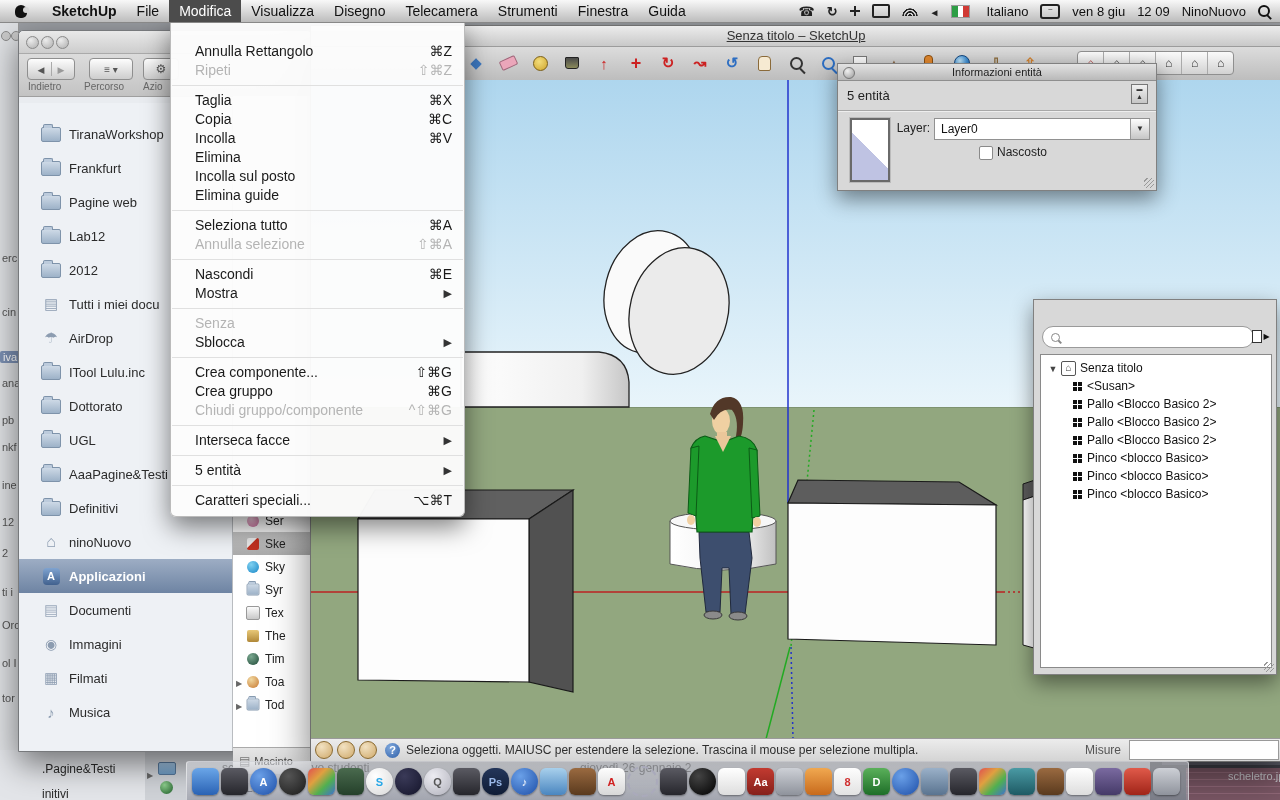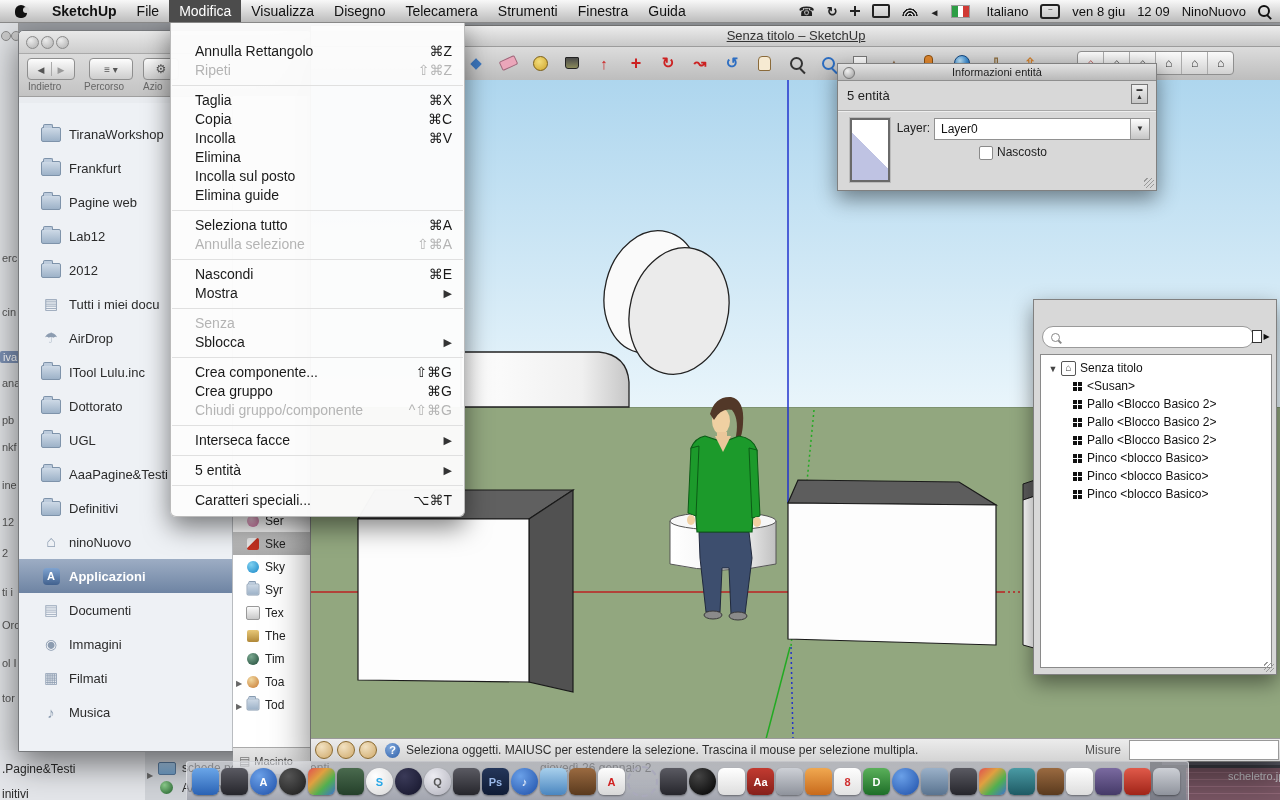--- a/index.html
+++ b/index.html
@@ -41,21 +41,21 @@
   .widg{width:16px;height:11px;border:2px solid #222;border-radius:3px;font-size:8px;line-height:8px;text-align:center;color:#222;}
   .mag{width:8px;height:8px;border:2px solid #111;border-radius:50%;position:relative;}
   .mag::after{content:"";position:absolute;right:-4px;bottom:-3px;width:6px;height:2px;background:#111;transform:rotate(45deg);}
   
   .leftstrip{left:0;top:22px;width:18px;height:730px;background:#dfe1e4;border-right:1px solid #9a9a9a;z-index:1;}
   .ls-txt{position:absolute;left:2px;font-size:11px;color:#555;white-space:nowrap;}
   .ls-sel{background:#7b8fb2;color:#fff;border-radius:2px;padding:0 3px;left:0;}
   .ls-circ{position:absolute;width:8px;height:8px;border-radius:50%;background:#c9c9c9;border:1px solid #8a8a8a;}
   .botstrip{left:0;top:750px;width:1280px;height:50px;background:#cfd2d7;z-index:2;}
   .botleft{position:absolute;left:0;top:0;width:145px;height:50px;background:#e3e5e9;}
-  .bl-t{position:absolute;font-size:12px;color:#2a2a2a;white-space:nowrap;}
+  .bl-t{position:absolute;font-size:12px;color:#2a2a2a;white-space:nowrap;margin-left:40px;}
   .fold-s{position:absolute;width:16px;height:11px;background:linear-gradient(#9ec0de,#6f9cc4);border:1px solid #55779a;border-radius:2px;}
   .sphere{position:absolute;width:13px;height:13px;border-radius:50%;background:radial-gradient(circle at 35% 30%,#8fd08f,#1e5c28);}
   .darkwin{left:1150px;top:750px;width:130px;height:50px;background:#3e3f47;z-index:3;}
   .darkwin .bar{position:absolute;left:12px;top:8px;width:118px;height:7px;background:#5a5b66;}
   .darkwin .grid{position:absolute;left:36px;top:18px;width:94px;height:32px;background:repeating-linear-gradient(0deg,#7c5866 0 6px,#936a7a 6px 7px),repeating-linear-gradient(90deg,transparent 0 10px,#936a7a 10px 11px);}
   .darkwin .lbl{position:absolute;left:78px;top:20px;font-size:11px;color:#c9c9ce;}
   
   .finder{left:18px;top:30px;width:292px;height:720px;background:#e9ecf0;border:1px solid #77797c;border-radius:5px 5px 0 0;box-shadow:0 12px 32px rgba(0,0,0,.5);z-index:4;}
   .f-title{height:22px;background:linear-gradient(#e9e9e9,#cdcdcd);border-radius:5px 5px 0 0;border-bottom:1px solid #aaa;position:relative;}
   .tl{position:absolute;top:5px;width:11px;height:11px;border-radius:50%;background:radial-gradient(circle at 35% 30%,#ececec,#aeaeae);border:1px solid #8a8a8a;}
@@ -154,21 +154,21 @@
   .rnd{border-radius:50%;}
   .c-finder{background:linear-gradient(#6aa6e8,#2a62b4);}
   .c-dark{background:linear-gradient(#5a5a62,#26262c);}
   .c-bluecirc{background:radial-gradient(circle at 35% 30%,#6aa0e8,#1e4fa8);color:#fff;}
   .c-darkcirc{background:radial-gradient(circle at 35% 30%,#555,#1a1a1a);}
   .c-multi{background:linear-gradient(135deg,#e05050,#e0a040 35%,#50b050 65%,#4070d0);}
   .c-camo{background:linear-gradient(#4a6a4e,#24402a);}
   .c-whitecirc{background:radial-gradient(circle at 35% 30%,#fff,#d8d8d8);color:#28a8e8;}
   .c-navycirc{background:radial-gradient(circle at 35% 30%,#3a3a58,#14142a);color:#7fa8e8;}
   .c-graycirc{background:radial-gradient(circle at 35% 30%,#ececf2,#b2b2bc);color:#555;}
-  .c-navy{background:linear-gradient(#24365a,#101c36);color:#9ab8e8;}
+  .c-navy{background:linear-gradient(#24365a,#101c36);color:#9ab8e8;border-radius:12px;}
   .c-ltblue{background:linear-gradient(#a8d0ec,#4a86c0);}
   .c-brown{background:linear-gradient(#9a6a40,#5a3a1e);}
   .c-white{background:linear-gradient(#fdfdfd,#d8d8d8);color:#d02020;}
   .c-dashed{background:transparent;border:2px dashed #aab;box-shadow:none;}
   .c-blackcirc{background:radial-gradient(circle at 35% 30%,#444,#000);}
   .c-paper{background:linear-gradient(#fff,#ddd);color:#888;}
   .c-dict{background:linear-gradient(#c23a30,#86201a);color:#fff;}
   .c-gray{background:linear-gradient(#cdd0d6,#8f939c);}
   .c-orange{background:linear-gradient(#f0a850,#c86a1c);}
   .c-cal{background:linear-gradient(#fdfdfd,#e2e2e2);color:#d03030;}

